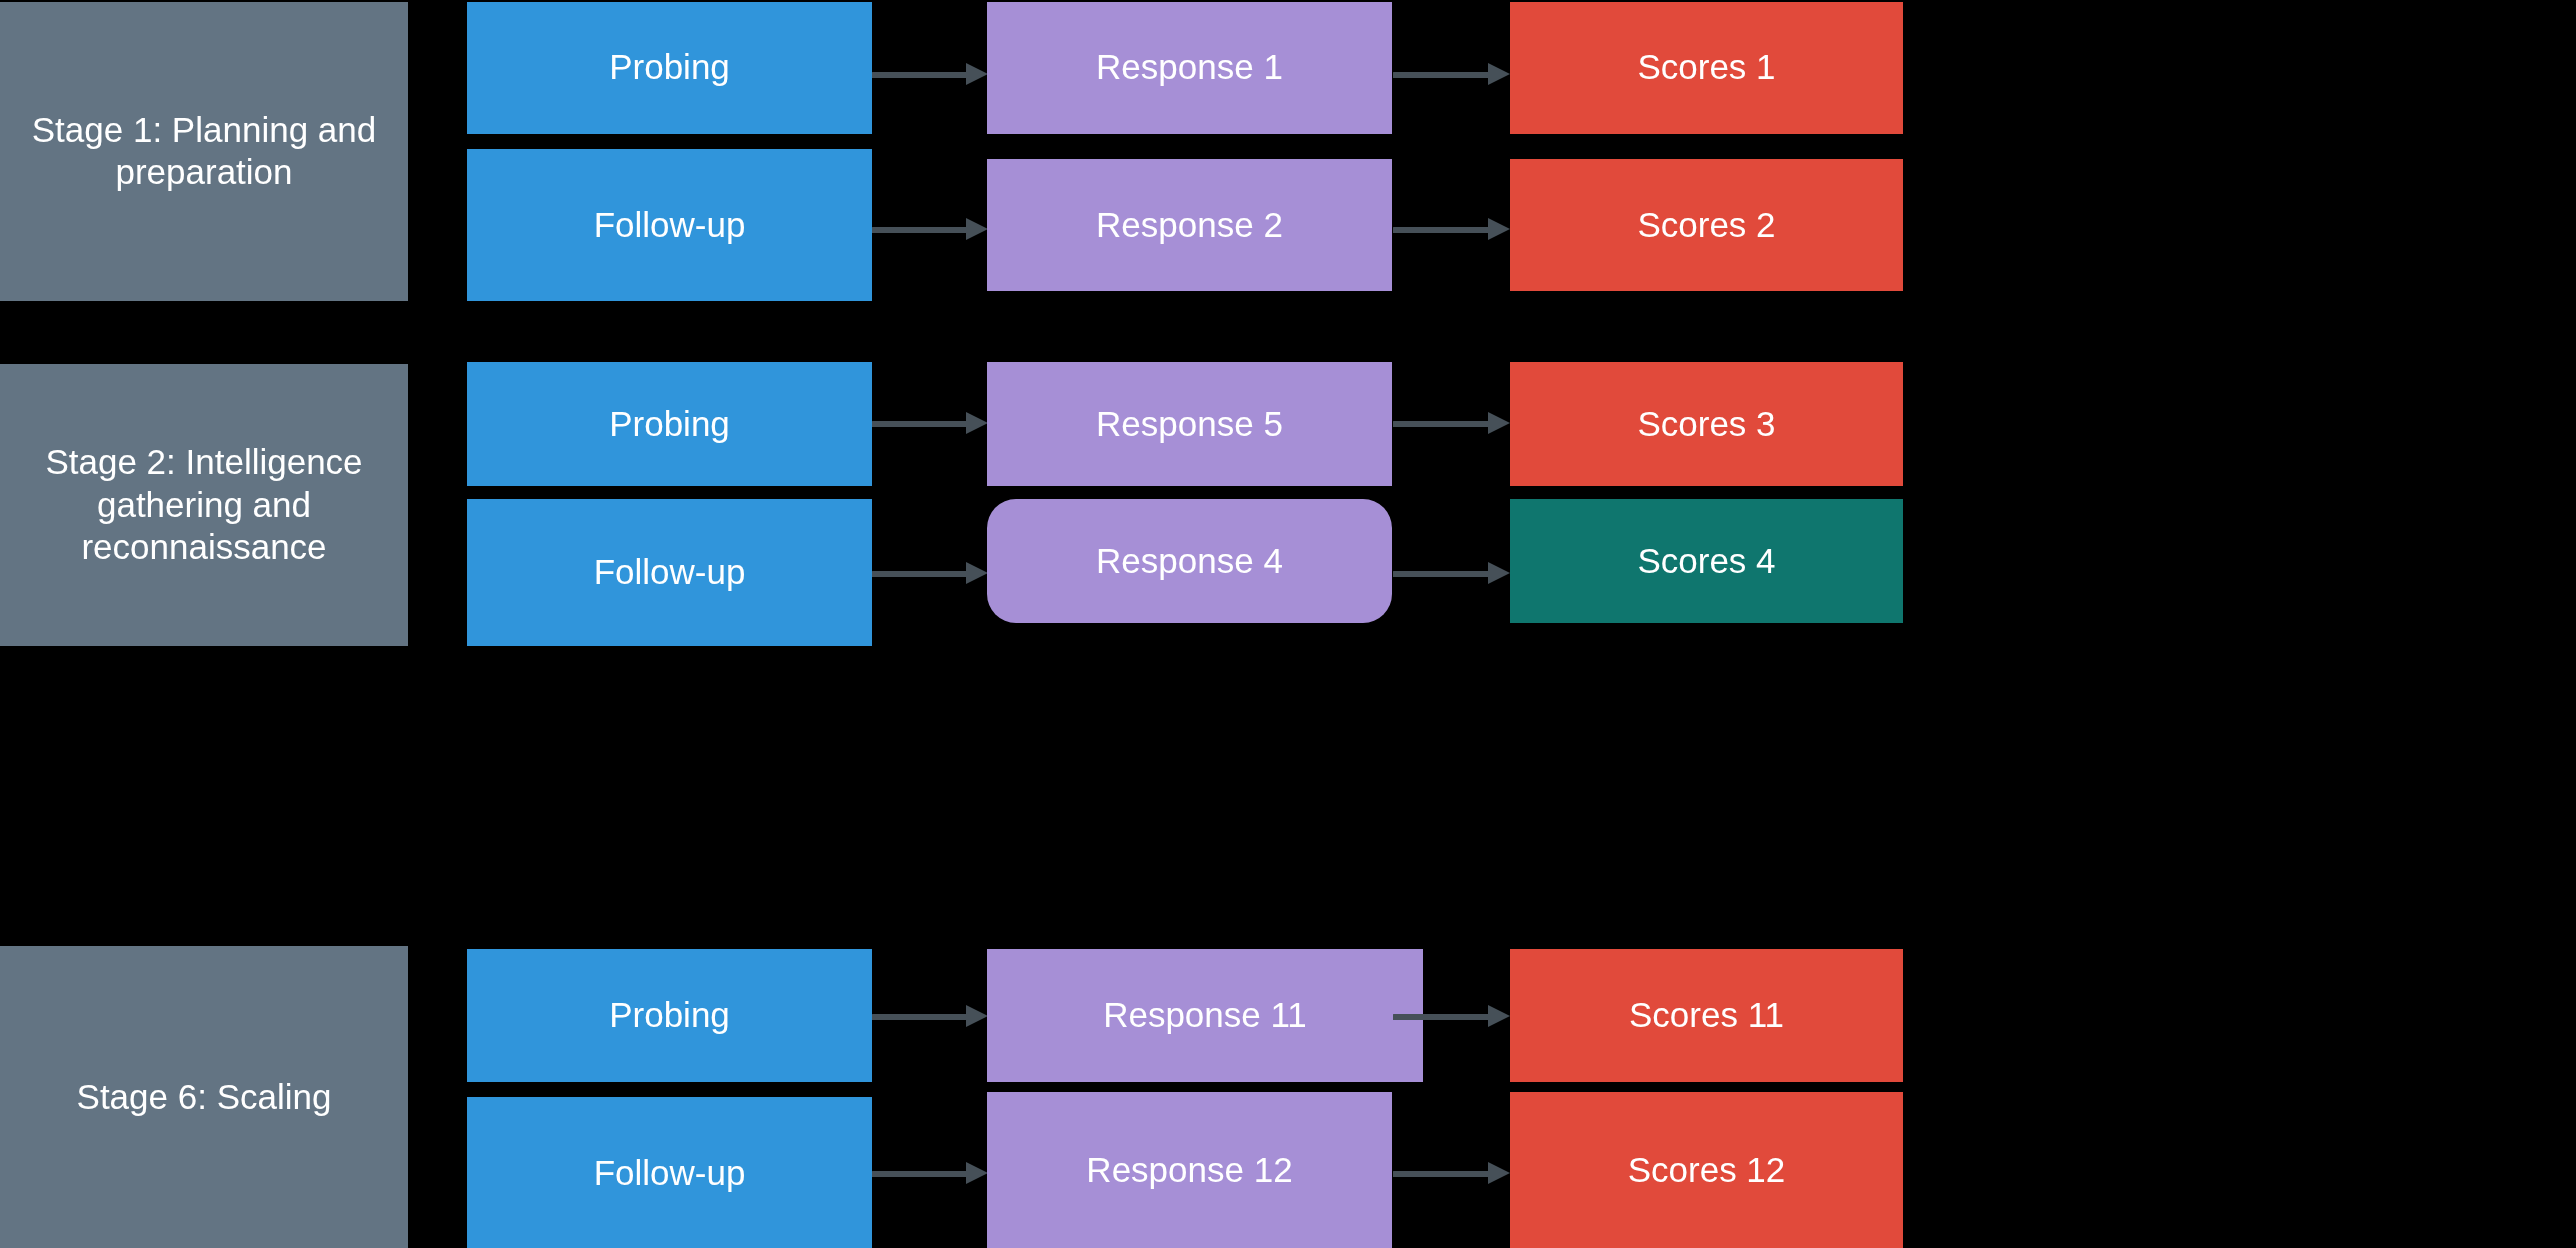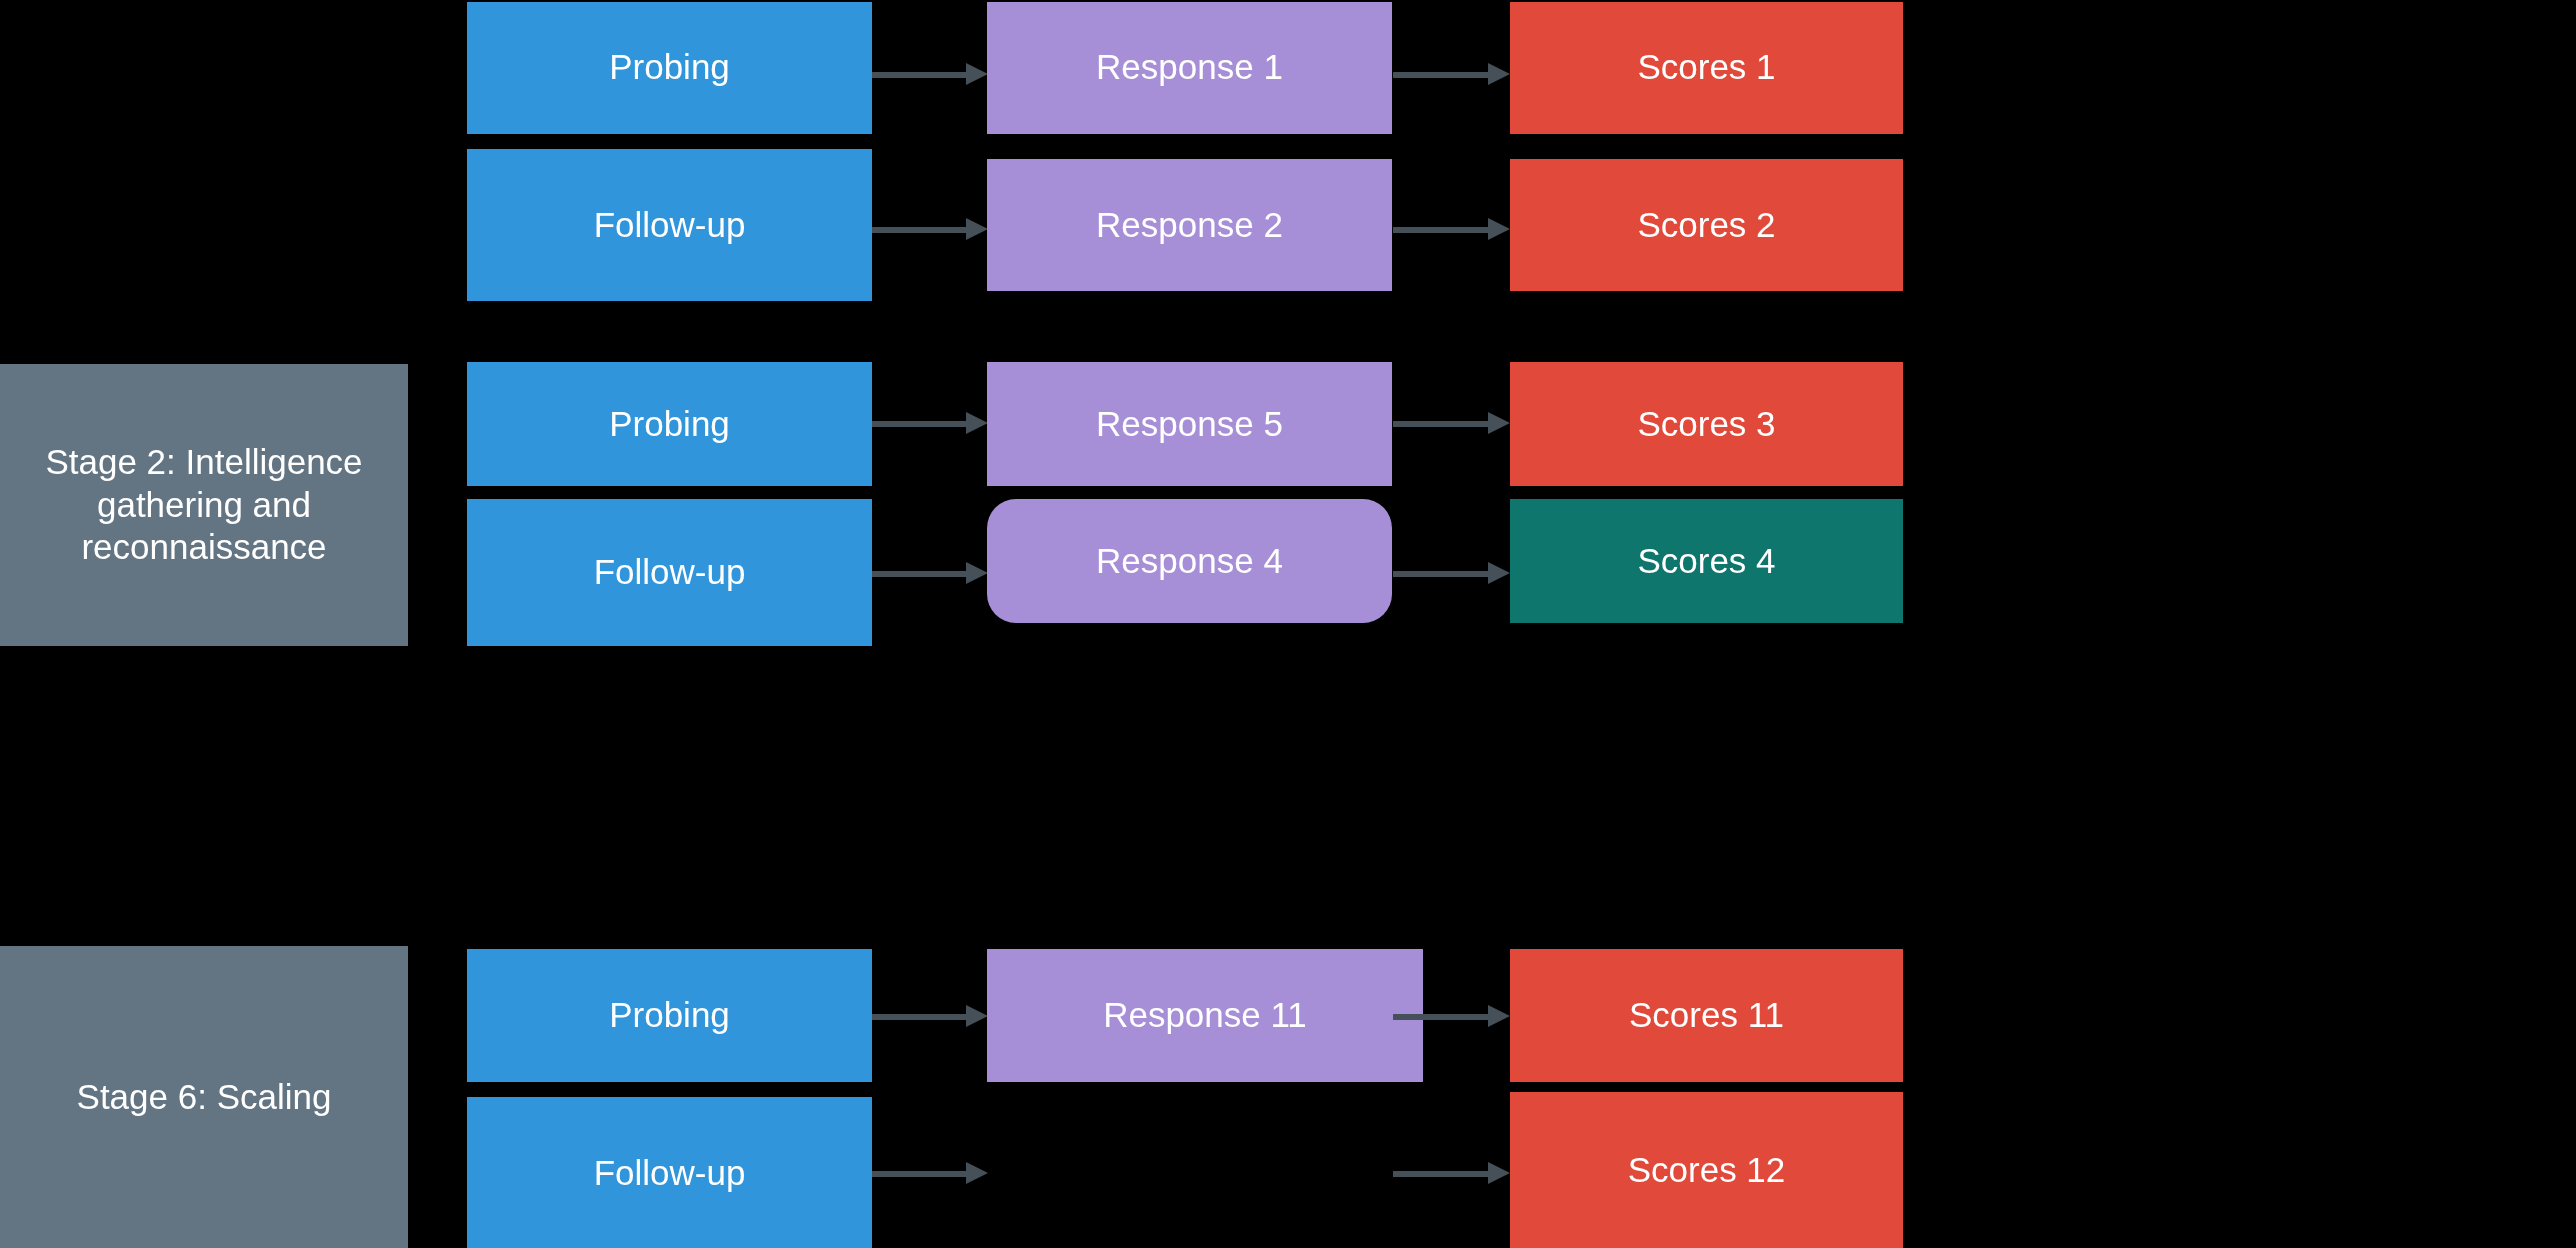--- a/index.html
+++ b/index.html
@@ -39,20 +39,21 @@
     border-bottom:11.4px solid transparent;
     border-left:22px solid #465058;
   }
   .spacer-row{position:absolute;}
 </style>
 </head>
 <body>
 
 <div class="canvas">
 
+  <div class="box stage-box" style="left:0px;top:1.7px;width:408px;height:299px;background:#637483;">Stage 1: Planning and preparation</div>
 
   <div class="box prompt-box" style="left:467px;top:1.7px;width:405px;height:132px;background:#3095DB;">Probing</div>
 
   <div class="arrow" style="left:872px;top:63px;width:116px;">
     <div class="shaft" style="width:97px;"></div>
     <div class="head" style="left:94px;"></div>
   </div>
 
   <div class="box response-box" style="left:987px;top:1.7px;width:405px;height:132px;background:#A68FD6;">Response 1</div>
 
@@ -133,20 +134,21 @@
 
   <div class="box scores-box" style="left:1510px;top:949px;width:393px;height:133px;background:#E14A3B;">Scores 11</div>
 
   <div class="box prompt-box" style="left:467px;top:1097px;width:405px;height:152px;background:#3095DB;">Follow-up</div>
 
   <div class="arrow" style="left:872px;top:1162px;width:116px;">
     <div class="shaft" style="width:97px;"></div>
     <div class="head" style="left:94px;"></div>
   </div>
 
+  <div class="box response-box" style="left:987px;top:1092px;width:405px;height:156px;background:#A68FD6;">Response 12</div>
 
   <div class="arrow" style="left:1393px;top:1162px;width:117px;">
     <div class="shaft" style="width:98px;"></div>
     <div class="head" style="left:95px;"></div>
   </div>
 
   <div class="box scores-box" style="left:1510px;top:1092px;width:393px;height:156px;background:#E14A3B;">Scores 12</div>
 
 </div>
 

